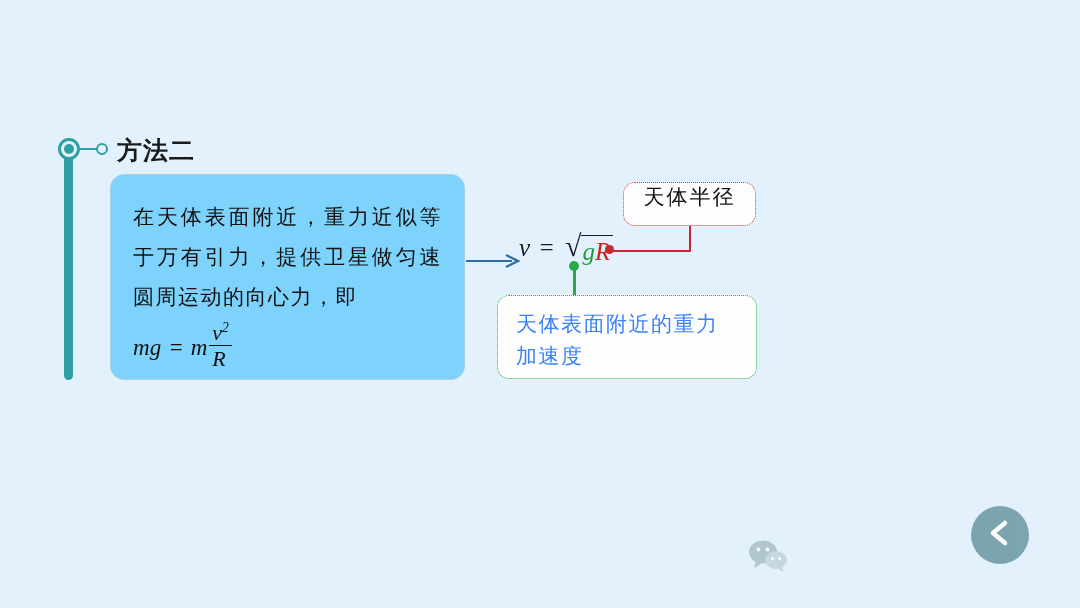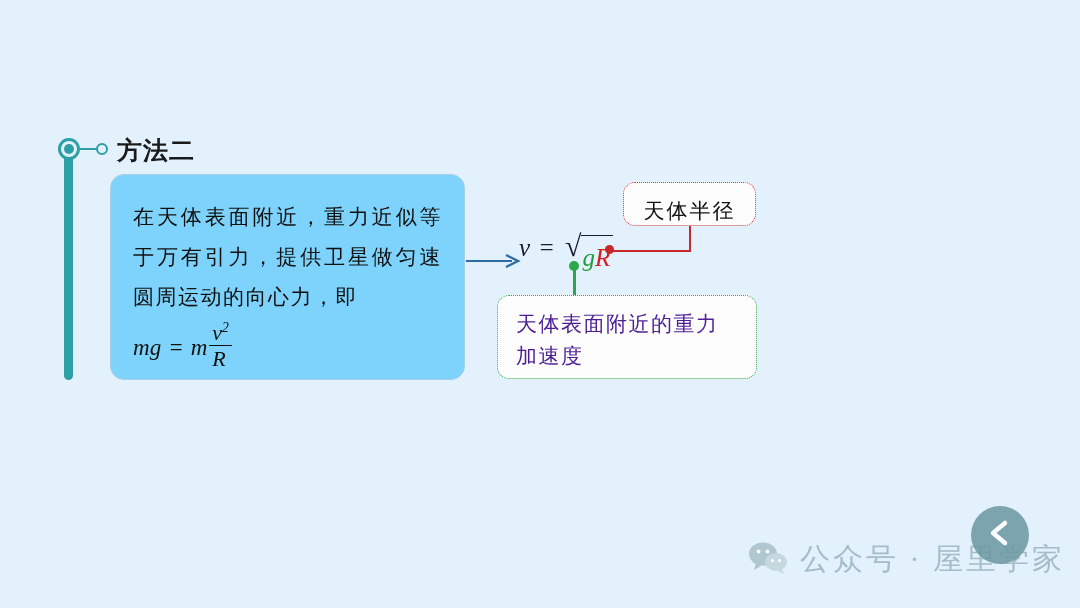--- a/index.html
+++ b/index.html
@@ -163,39 +163,39 @@
   .sqrt-sign {
     font-size: 30px;
     line-height: 0.95;
     font-style: normal;
     color: #1a1a2e;
     position: relative;
     top: -2px;
   }
   .radicand {
     border-top: 1.6px solid #1a1a2e;
-    padding: 8px 3px 0 1px;
+    padding: 2px 3px 0 1px;
     margin-top: 1px;
   }
   .sym-g { color: #1f9c3a; }
   .sym-R { color: #d32121; }
 
   
   .callout-red {
     position: absolute;
     left: 623px;
     top: 182px;
     width: 133px;
     height: 44px;
     background: #fdfdfd;
     border: 1.6px dotted #d8333a;
     border-radius: 12px;
     box-sizing: border-box;
     display: flex;
-    align-items: flex-end;
+    align-items: flex-start;
     justify-content: center;
   }
   .callout-red .txt {
     font-family: "Liberation Serif", serif;
     font-size: 21px;
     color: #111;
     letter-spacing: 2px;
   }
   .lead-red-v {
     position: absolute;
@@ -233,21 +233,21 @@
     background: #fdfdfd;
     border: 1.6px dotted #2aa84a;
     border-radius: 12px;
     box-sizing: border-box;
     padding: 12px 18px;
   }
   .callout-green .txt {
     font-family: Liberation Serif, serif;
     font-size: 21px;
     line-height: 32px;
-    color: #4c1d95;
+    color: #3b82f6;
     letter-spacing: 1.5px;
   }
   .lead-green-v {
     position: absolute;
     left: 573px;
     top: 265px;
     width: 3px;
     height: 32px;
     background: #2aa84a;
   }
@@ -357,21 +357,20 @@
         <ellipse cx="15" cy="13" rx="14" ry="11.5" fill="#adc4cd"></ellipse>
         <polygon points="8,22 6,29 13,25" fill="#adc4cd"></polygon>
         <circle cx="10.5" cy="10.5" r="1.9" fill="#ffffff"></circle>
         <circle cx="19.5" cy="10.5" r="1.9" fill="#ffffff"></circle>
         <ellipse cx="28" cy="21" rx="11" ry="9" fill="#c3d6dd"></ellipse>
         <polygon points="34,28 36,33 30,30" fill="#c3d6dd"></polygon>
         <circle cx="24.5" cy="19.5" r="1.6" fill="#ffffff"></circle>
         <circle cx="31.5" cy="19.5" r="1.6" fill="#ffffff"></circle>
       </svg>
     </span>
-    <span class="wm-text">公众号 · 屋里学家</span>
   </div>
 
   <div class="back-button">
     <span>
       <svg width="26" height="28" viewBox="0 0 26 28">
         <polyline points="18,4 6,14 18,24" fill="none" stroke="#ffffff" stroke-width="4.5" stroke-linecap="round" stroke-linejoin="round"></polyline>
       </svg>
     </span>
   </div>
 

